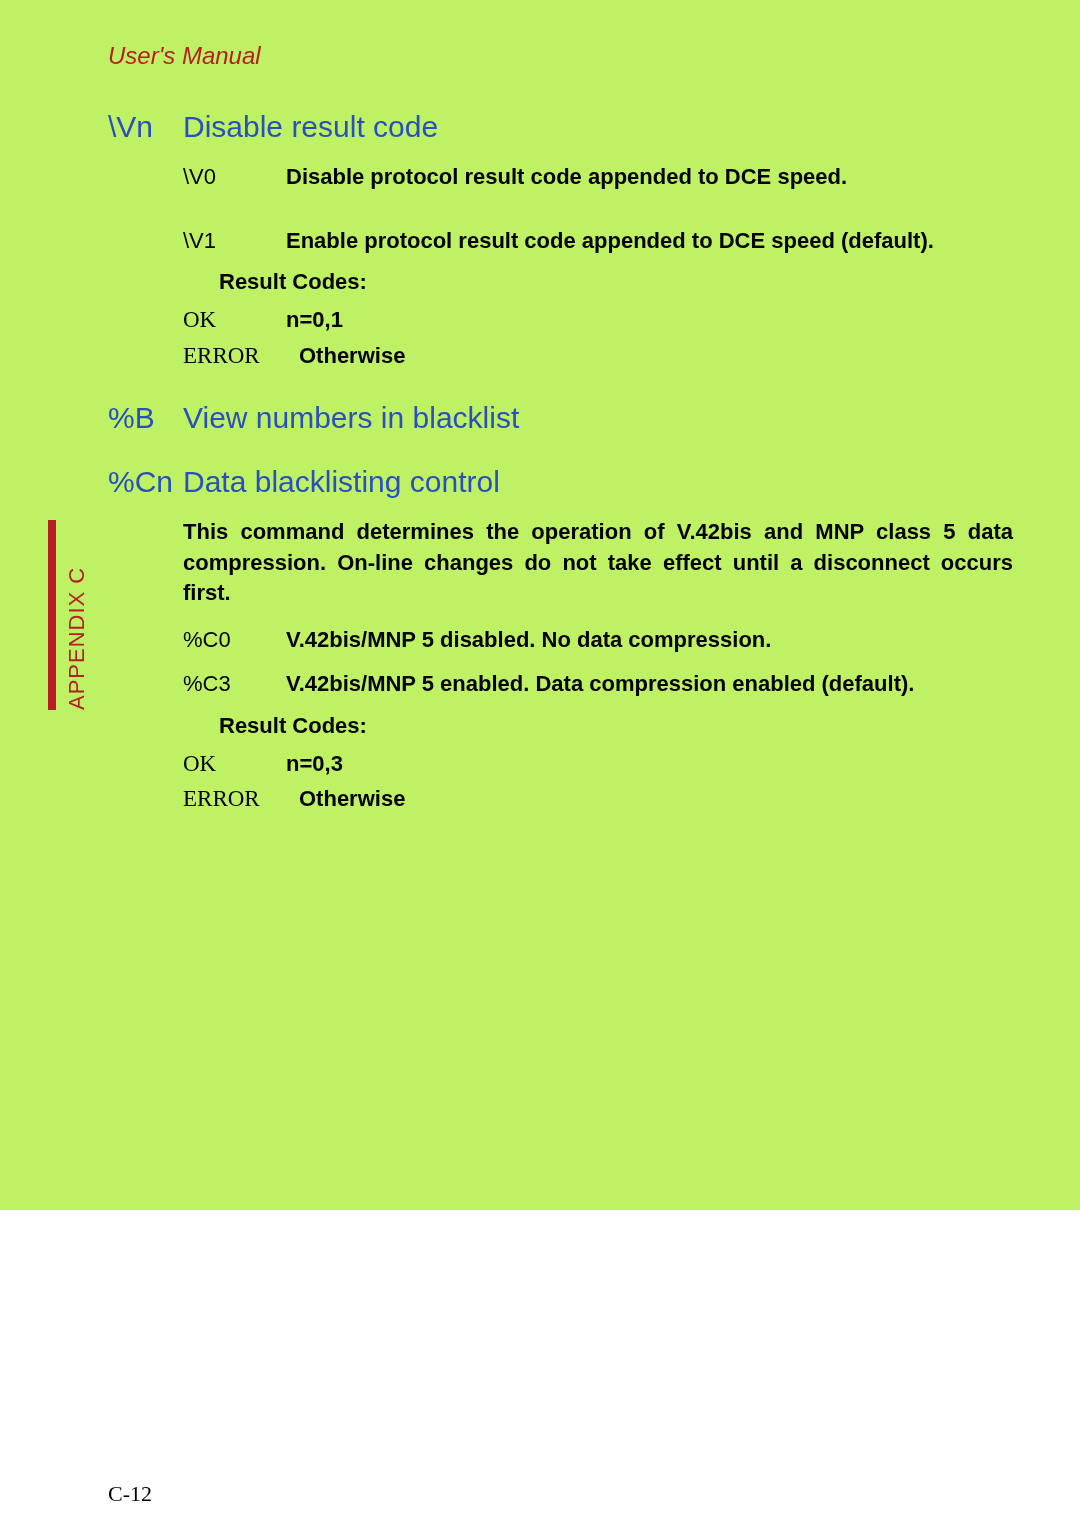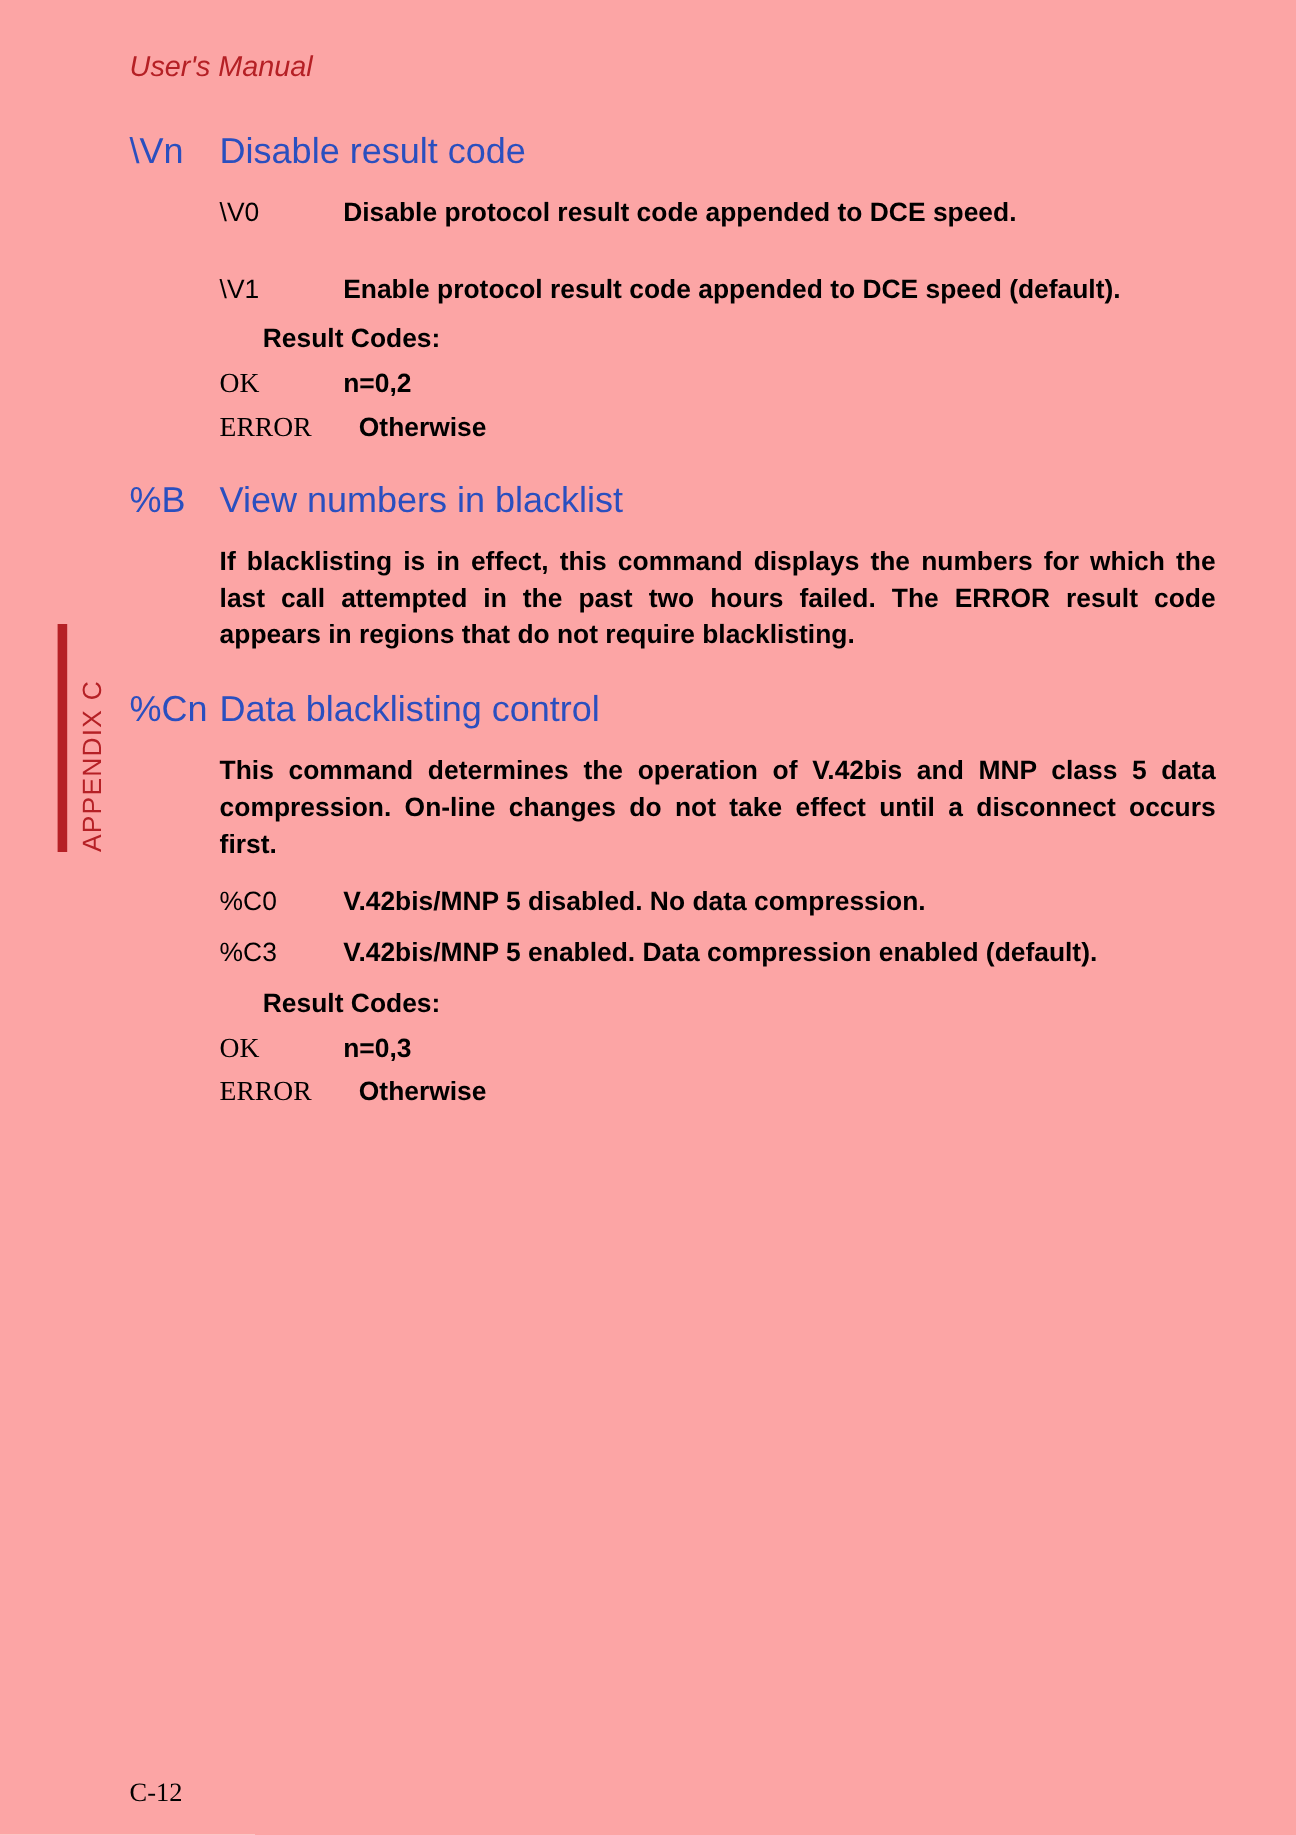--- a/index.html
+++ b/index.html
@@ -1,21 +1,21 @@
 <!DOCTYPE html>
 <html><head>
 <meta charset="utf-8">
 <style>
   * { margin: 0; padding: 0; box-sizing: border-box; }
   html, body { width: 1080px; height: 1529px; background: #ffffff; font-family: Arial, Helvetica, sans-serif; }
   .page {
     position: relative;
     width: 1080px;
-    height: 1529px;
-    background: #fca5a5;
+    height: 1210px;
+    background: #bef264;
   }
   .header {
     position: absolute;
     top: 42px;
     left: 108px;
     font-style: italic;
     color: #b52025;
     font-size: 24px;
     font-family: Arial, Helvetica, sans-serif;
   }
@@ -120,36 +120,33 @@
           <span class="desc">Disable protocol result code appended to DCE speed.</span>
         </div>
         <div style="height:20px"></div>
         <div class="row">
           <span class="code">\V1</span>
           <span class="desc">Enable protocol result code appended to DCE speed (default).</span>
         </div>
         <div class="label-line">Result Codes:</div>
         <div class="row" style="margin-bottom:6px;">
           <span class="code serif">OK</span>
-          <span class="desc">n=0,2</span>
+          <span class="desc">n=0,1</span>
         </div>
         <div class="row">
           <span class="code serif" style="width:88px;flex:0 0 88px;">ERROR</span>
           <span class="desc">Otherwise</span>
         </div>
       </div>
     </div>
 
     <div class="section">
       <div class="section-head">
         <span class="cmd">%B</span>
         <span class="title">View numbers in blacklist</span>
-      </div>
-      <div class="body">
-        <div class="para">If blacklisting is in effect, this command displays the numbers for which the last call attempted in the past two hours failed. The ERROR result code appears in regions that do not require blacklisting.</div>
       </div>
     </div>
 
     <div class="section">
       <div class="section-head">
         <span class="cmd">%Cn</span>
         <span class="title">Data blacklisting control</span>
       </div>
       <div class="body">
         <div class="para">This command determines the operation of V.42bis and MNP class 5 data compression. On-line changes do not take effect until a disconnect occurs first.</div>

